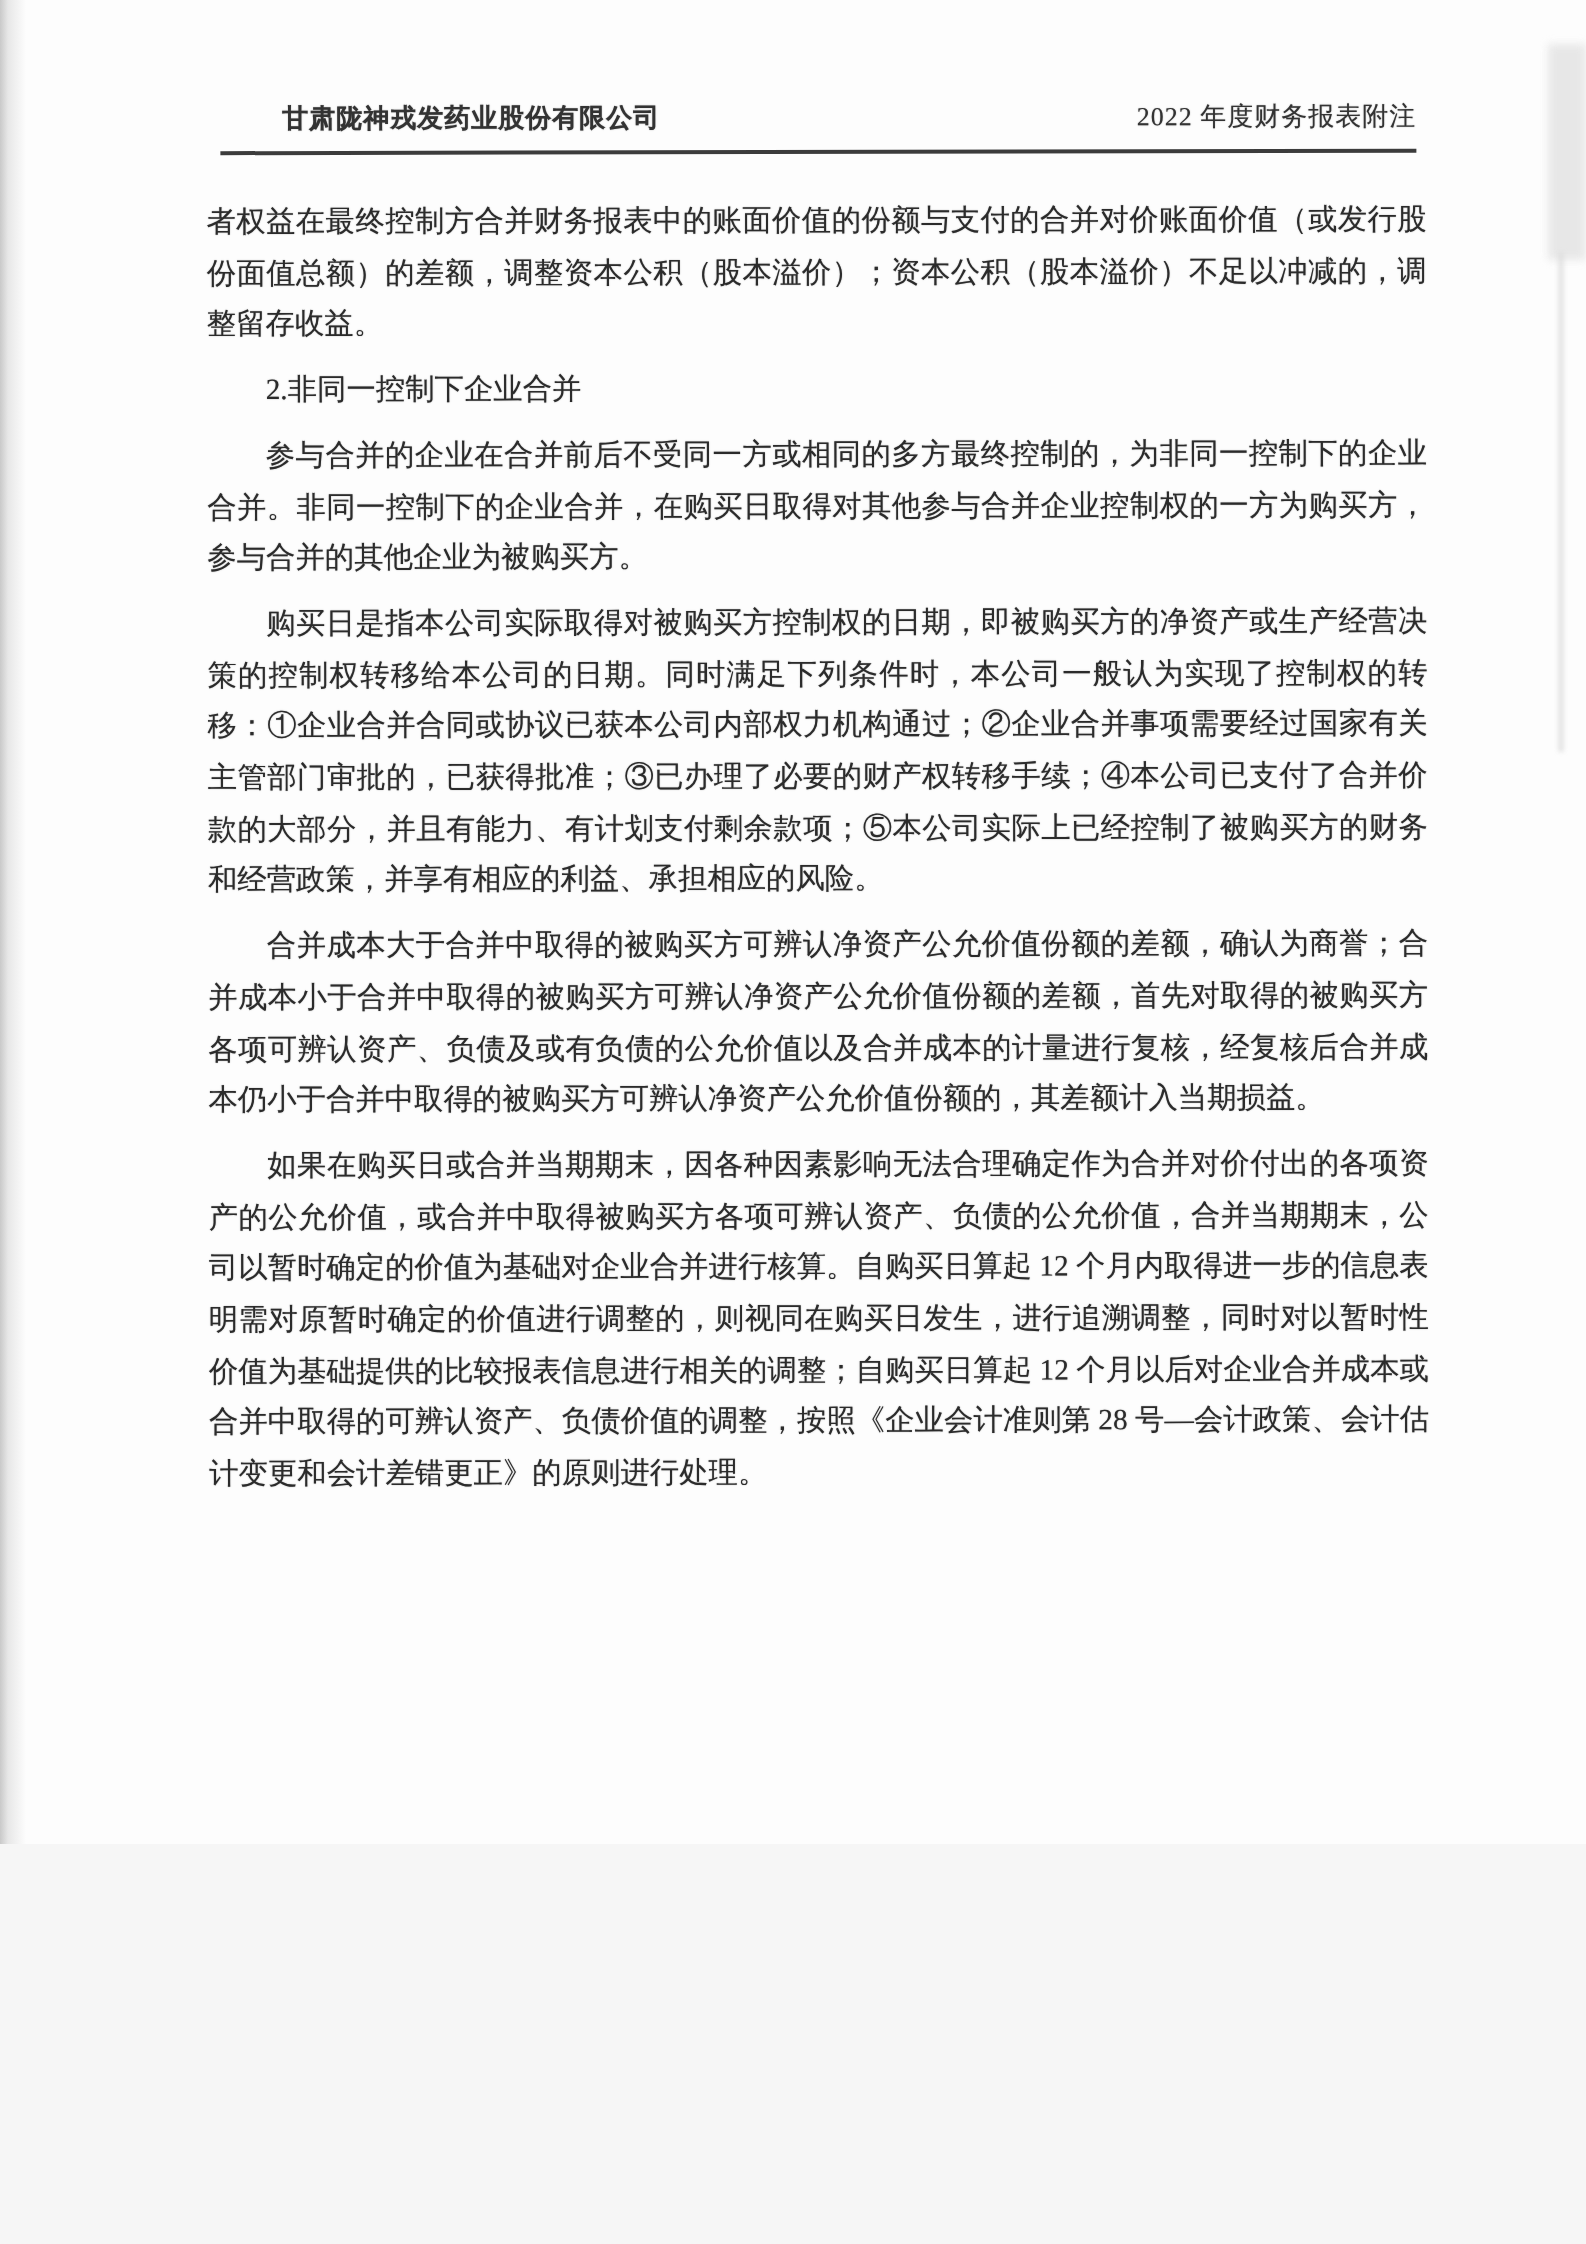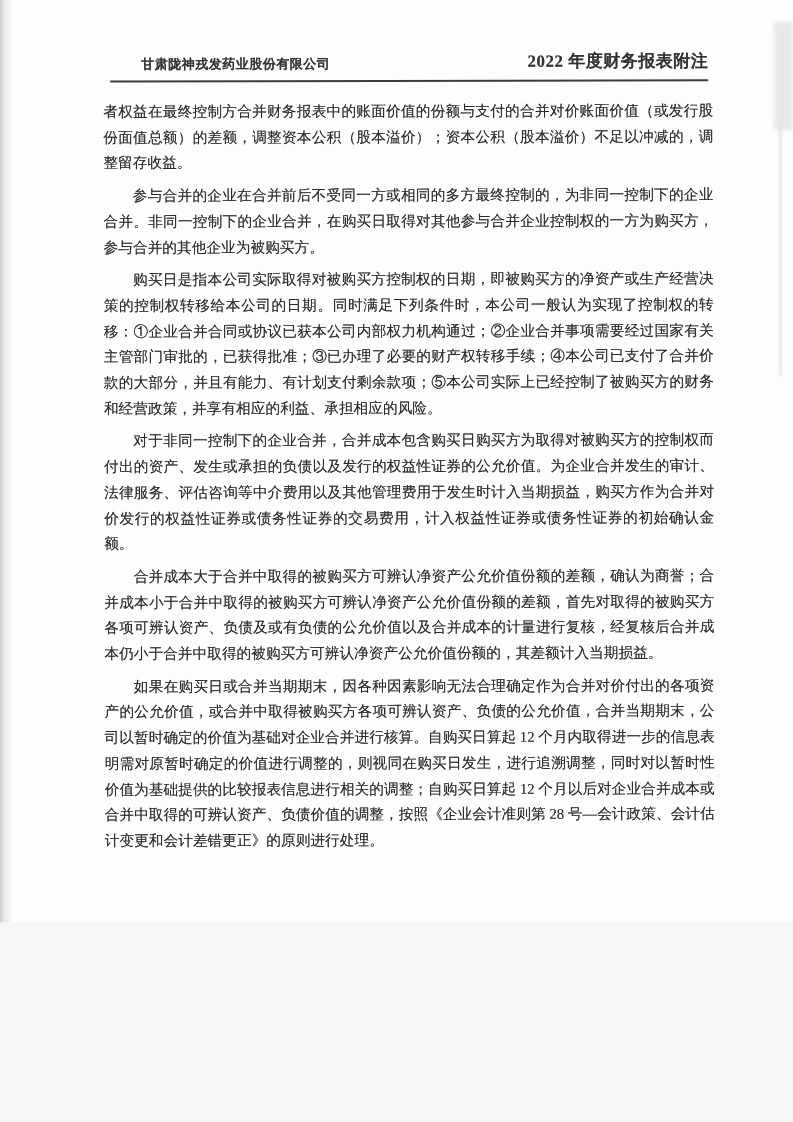--- a/index.html
+++ b/index.html
@@ -59,22 +59,22 @@
   }
   .header .company {
     margin-left: 31px;
     font-size: 13px;
     font-weight: 700;
     letter-spacing: .5px;
     color: #333;
     text-shadow: 0 0 .6px rgba(40,40,40,.5);
   }
   .header .rtitle {
-    font-size: 17px;
-    font-weight: 700;
+    font-size: 13px;
+    font-weight: 400;
     letter-spacing: .5px;
     color: #333;
     text-shadow: 0 0 .6px rgba(40,40,40,.5);
   }
   
   .docbody {
     position: absolute;
     left: 104px; top: 99px;
     width: 610px;
   }
@@ -118,23 +118,23 @@
 
   <div class="tilt">
 
     <div class="header">
       <span class="company">甘肃陇神戎发药业股份有限公司</span>
       <span class="rtitle">2022 年度财务报表附注</span>
     </div>
 
     <div class="docbody">
       <p class="flush">者权益在最终控制方合并财务报表中的账面价值的份额与支付的合并对价账面价值（或发行股份面值总额）的差额，调整资本公积（股本溢价）；资本公积（股本溢价）不足以冲减的，调整留存收益。</p>
+      <p>2.非同一控制下企业合并</p>
       <p>参与合并的企业在合并前后不受同一方或相同的多方最终控制的，为非同一控制下的企业合并。非同一控制下的企业合并，在购买日取得对其他参与合并企业控制权的一方为购买方，参与合并的其他企业为被购买方。</p>
       <p>购买日是指本公司实际取得对被购买方控制权的日期，即被购买方的净资产或生产经营决策的控制权转移给本公司的日期。同时满足下列条件时，本公司一般认为实现了控制权的转移：①企业合并合同或协议已获本公司内部权力机构通过；②企业合并事项需要经过国家有关主管部门审批的，已获得批准；③已办理了必要的财产权转移手续；④本公司已支付了合并价款的大部分，并且有能力、有计划支付剩余款项；⑤本公司实际上已经控制了被购买方的财务和经营政策，并享有相应的利益、承担相应的风险。</p>
-      <p>对于非同一控制下的企业合并，合并成本包含购买日购买方为取得对被购买方的控制权而付出的资产、发生或承担的负债以及发行的权益性证券的公允价值。为企业合并发生的审计、法律服务、评估咨询等中介费用以及其他管理费用于发生时计入当期损益，购买方作为合并对价发行的权益性证券或债务性证券的交易费用，计入权益性证券或债务性证券的初始确认金额。</p>
       <p>合并成本大于合并中取得的被购买方可辨认净资产公允价值份额的差额，确认为商誉；合并成本小于合并中取得的被购买方可辨认净资产公允价值份额的差额，首先对取得的被购买方各项可辨认资产、负债及或有负债的公允价值以及合并成本的计量进行复核，经复核后合并成本仍小于合并中取得的被购买方可辨认净资产公允价值份额的，其差额计入当期损益。</p>
       <p>如果在购买日或合并当期期末，因各种因素影响无法合理确定作为合并对价付出的各项资产的公允价值，或合并中取得被购买方各项可辨认资产、负债的公允价值，合并当期期末，公司以暂时确定的价值为基础对企业合并进行核算。自购买日算起 12 个月内取得进一步的信息表明需对原暂时确定的价值进行调整的，则视同在购买日发生，进行追溯调整，同时对以暂时性价值为基础提供的比较报表信息进行相关的调整；自购买日算起 12 个月以后对企业合并成本或合并中取得的可辨认资产、负债价值的调整，按照《企业会计准则第 28 号—会计政策、会计估计变更和会计差错更正》的原则进行处理。</p>
     </div>
 
     <div class="footer">
       <div class="pnum">22</div>
       <div class="pcode">6-1-24</div>
     </div>
 
   </div>

